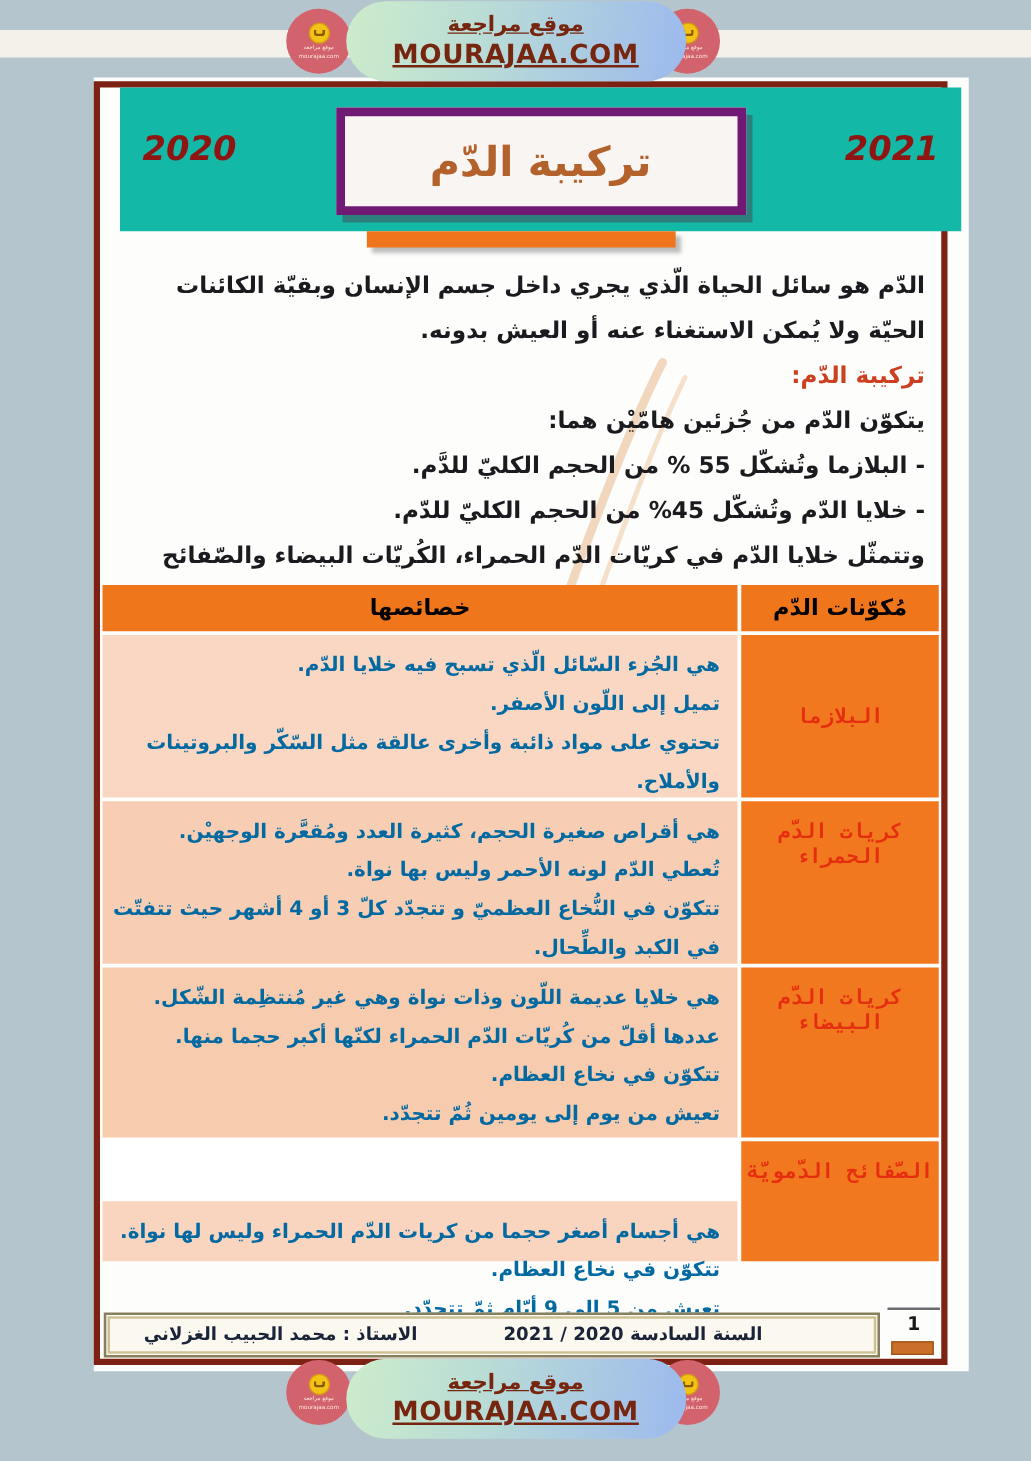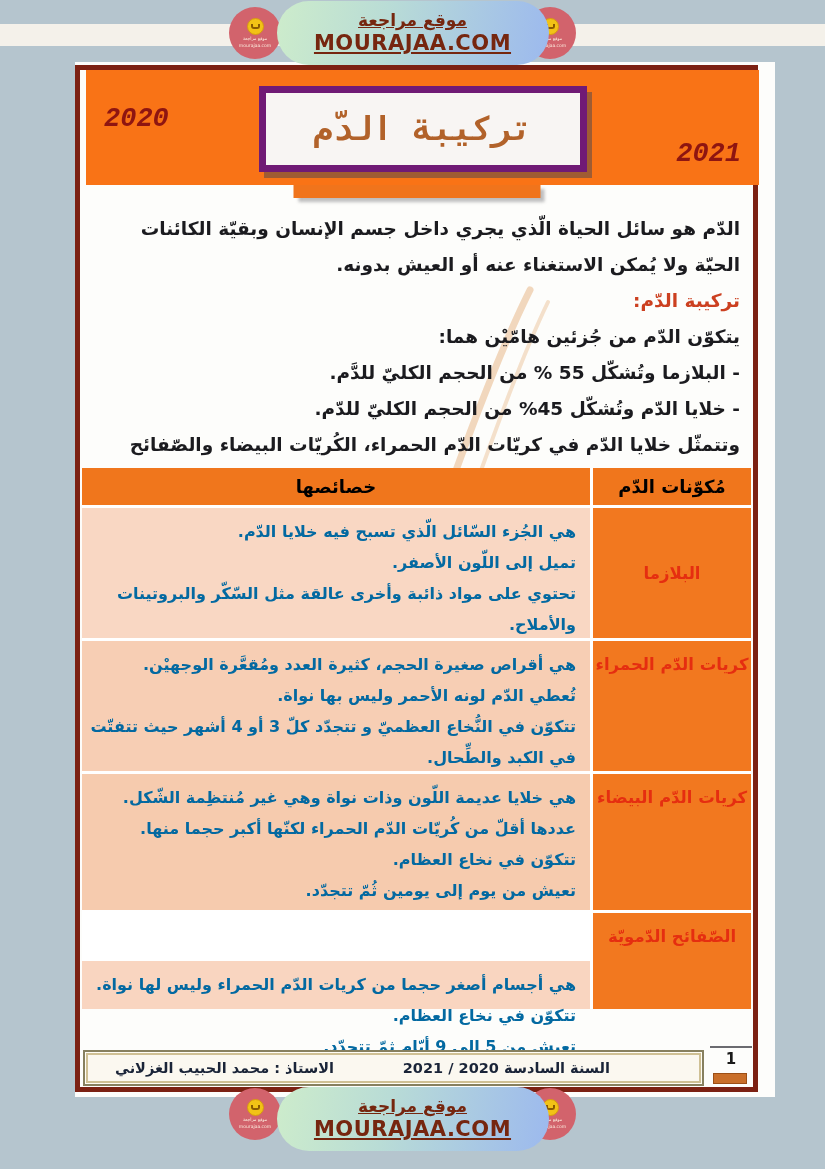--- a/index.html
+++ b/index.html
@@ -36,25 +36,25 @@
   .logo-left { left:229px; }
   .logo-right { left:524px; }
   .logo .dot { width:17px; height:17px; border-radius:50%; background:#f2c216; border:1px solid #d79b10;
                display:flex; align-items:center; justify-content:center; }
   .logo .dot i { display:block; width:9px; height:5px; border-bottom:2px solid #8a5a00; border-left:2px solid #8a5a00; border-right:2px solid #8a5a00; border-radius:0 0 3px 3px; }
   .logo .tiny { color:#fbeadc; font-size:4.5px; line-height:1.2; text-align:center; }
   
   .paper { position:absolute; left:75px; top:62px; width:700px; height:1035px; background:#fdfdfb; z-index:2; }
   .frame { position:absolute; left:0; top:3px; right:17px; bottom:5px; border:5px solid #7c2113; }
   
-  .band { position:absolute; left:6px; top:0; width:100%; height:115px; background:#f97316;font-family:Liberation Mono, monospace; }
+  .band { position:absolute; left:16px; top:0; width:100%; height:115px; background:#14b8a6; }
   .band-tab { position:absolute; left:50%; transform:translateX(-50%); top:115px; width:247px; height:13px;
               background:#f0741c; box-shadow:4px 4px 3px rgba(110,110,115,.45); }
   .year { position:absolute; top:34px; color:#8e1511; font-weight:bold; font-style:italic; font-size:27px; }
-  .year-left { left:18px; } .year-right { right:18px;margin-top:35px; }
+  .year-left { left:18px; } .year-right { right:18px; }
   .title-box {
     position:absolute; left:50%; transform:translateX(-50%); top:16px;
     width:328px; height:86px; background:#f8f5f3; border:7px solid #701a75;
     box-shadow:5px 6px 0 rgba(70,70,80,.5);
     display:flex; align-items:center; justify-content:center;
   }
   .title-box span { color:#b2622a; font-weight:bold; font-size:33px; }
   
   .watermark { position:absolute; left:300px; top:210px; opacity:.65; pointer-events:none; }
   
@@ -63,21 +63,21 @@
   .bodytext .heading { color:#cc4020; }
   
   .comp-table { position:absolute; left:2px; right:2px; top:398px;
                 display:grid; direction:rtl;
                 grid-template-columns:158px 1fr; grid-auto-flow:row;
                 grid-template-rows:37px 130px 130px 136px 96px;
                 gap:3px; background:#ffffff; }
   .th { background:#f0761c; color:#000000; font-weight:bold; font-size:18px;
         display:flex; align-items:center; justify-content:center; }
   .label-cell { background:#f2781f; color:#e52e10; font-weight:bold; font-size:16.5px;
-                display:flex; align-items:flex-start; justify-content:center; padding-top:14px; text-align:center; }
+                display:flex; align-items:flex-start; justify-content:center; padding-top:14px; text-align:center;font-family:Liberation Mono, monospace; }
   .label-cell.v-center { align-items:center; padding-top:0; }
   .desc-cell { direction:rtl; text-align:right; color:#0369a1; font-weight:bold; font-size:16px;
                line-height:31px; padding:8px 14px 4px 8px; }
   .r1 { background:#f9d7c3; } .r2 { background:#f7ceb4; } .r3 { background:#f6cbae; } .r4 { background:#f9d5c0;margin-top:48px; }
   
   .footer-box {
     position:absolute; left:3px; top:980px; width:621px; height:36px;
     background:#fbf8f0; border:2px solid #87805f;
     box-shadow:inset 0 0 0 1px #fffdf5, inset 0 0 0 3px #cfc094;
     display:flex; align-items:center; justify-content:space-between;

